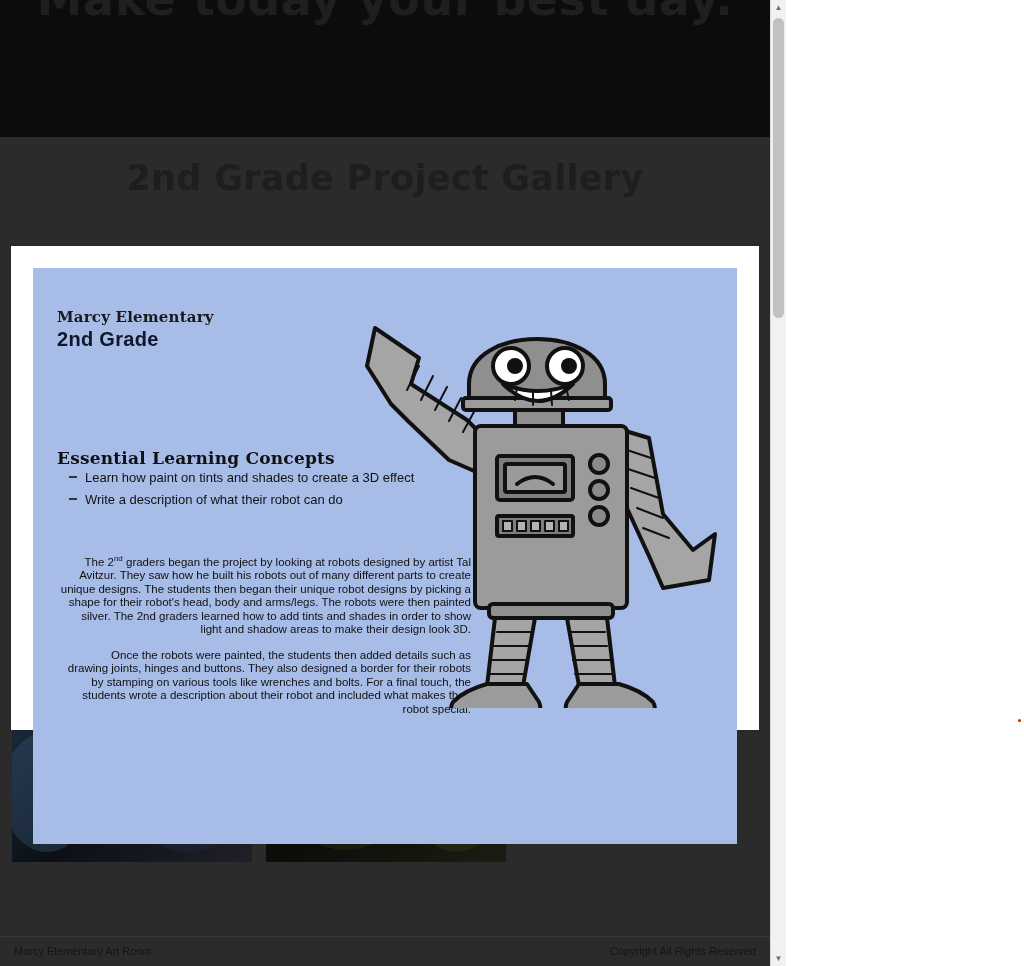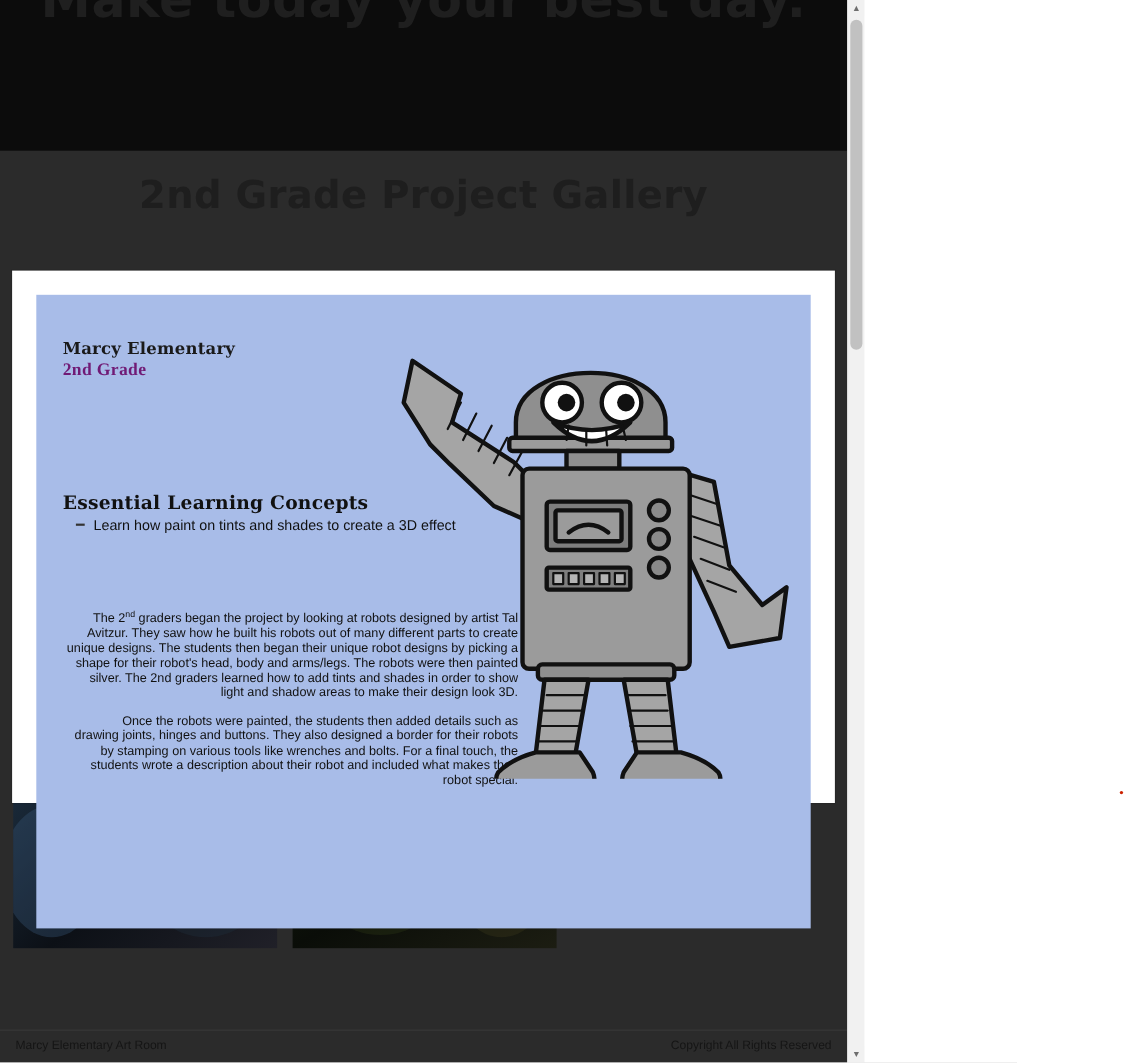--- a/index.html
+++ b/index.html
@@ -197,24 +197,24 @@
     font-family: "DejaVu Serif", serif;
     font-weight: bold;
     font-size: 15px;
     color: #1a1a1a;
     letter-spacing: 0.2px;
   }
   .sl-grade {
     position: absolute;
     left: 24px;
     top: 60px;
-    font-family: Liberation Serif, serif;
-    font-weight: bold;
-    font-size: 16px;
-    color: #701a75;
+    font-family: Liberation Sans, sans-serif;
+    font-weight: bold;
+    font-size: 20px;
+    color: #0f172a;
     letter-spacing: 0.3px;
   }
   .sl-robots {
     position: absolute;
     left: 44px;
     top: 82px;
     font-family: "DejaVu Serif", serif;
     font-weight: bold;
     font-size: 62px;
     line-height: 66px;
@@ -322,20 +322,24 @@
       <div class="sl-school">Marcy Elementary</div>
       <div class="sl-grade">2nd Grade</div>
 
       <div class="sl-concepts-h">Essential Learning Concepts</div>
 
       <div class="sl-bullets">
         <div class="bl">
           <span class="dash"></span>
           <span>Learn how paint on tints and shades to create a 3D effect</span>
         </div>
+        <div class="bl">
+          <span class="dash"></span>
+          <span>Write a description of what their robot can do</span>
+        </div>
       </div>
 
       <div class="sl-body">
         <p><span class="ind"></span><span>The 2</span><sup>nd</sup><span> graders began the project by looking at robots designed by artist Tal Avitzur.  They saw how he built his robots out of many different parts to create unique designs.  The students then began their unique robot designs by picking a shape for their robot's head, body and arms/legs.  The robots were then painted silver.  The 2nd graders learned how to add tints and shades in order to show light and shadow areas to make their design look 3D.</span></p>
         <p><span class="ind"></span><span>Once the robots were painted, the students then added details such as drawing joints, hinges and buttons.  They also designed a border for their robots by stamping on various tools like wrenches and bolts.  For a final touch, the students wrote a description about their robot and included what makes their robot special.</span></p>
       </div>
 
       <div class="robot">
         <svg viewBox="0 0 360 420" width="360" height="420" xmlns="http://www.w3.org/2000/svg">
           <g stroke="#111111" stroke-width="4" stroke-linejoin="round" stroke-linecap="round" fill="#9b9b9b">

